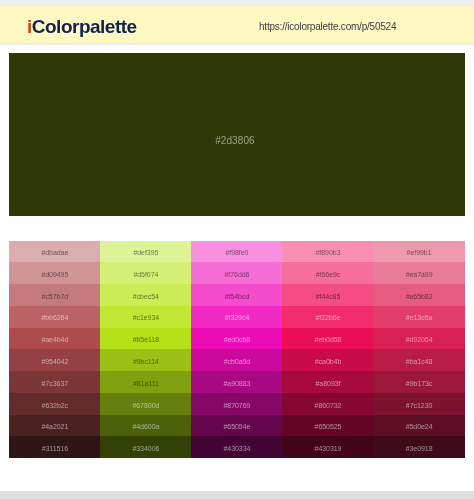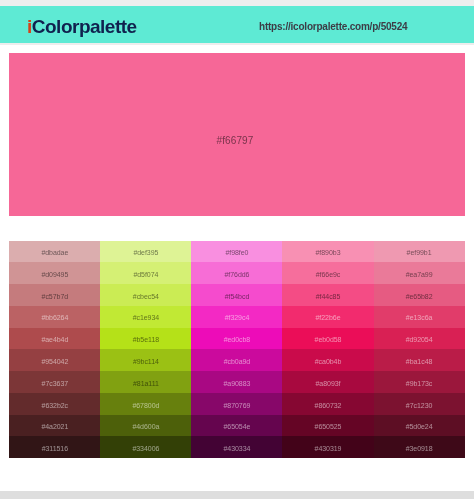--- a/index.html
+++ b/index.html
@@ -9,26 +9,26 @@
     background: #ffffff;
     font-family: "Liberation Sans", sans-serif;
     overflow: hidden;
   }
   .page { position: relative; width: 474px; height: 499px; background: #fff; }
 
   
   .topstrip { position:absolute; left:0; top:0; width:474px; height:6px; background:#eeeeee; }
 
   
-  .header { position:absolute; left:0; top:6px; width:474px; height:37px; background:#5eead4; }
+  .header { position:absolute; left:0; top:6px; width:474px; height:37px; background:#fef9c3; }
   .headerline { position:absolute; left:0; top:43px; width:474px; height:2px; background:#ededed; }
   .logo { position:absolute; left:27px; top:10.7px; font-size:19px; line-height:19px; font-weight:bold;
           letter-spacing:-0.5px; color:#10214e; font-family:"Liberation Sans", sans-serif; }
   .logo .i { color:#d4421a; }
-  .url { position:absolute; left:259px; top:16.2px; font-size:10px; line-height:10px; letter-spacing:-0.22px; color:#3d3d46;font-weight:bold; }
+  .url { position:absolute; left:259px; top:16.2px; font-size:10px; line-height:10px; letter-spacing:-0.22px; color:#3d3d46; }
 
   
   .mainrow { position:absolute; left:9.3px; top:53px; width:455.3px; height:163px; display:flex;
              box-shadow: inset 0 0 0 0.6px rgba(0,0,0,0.28); }
   .mainrow .sw { flex:1 1 0; position:relative; }
   .mainrow .sw span { position:absolute; left:-4px; right:0; top:82.4px; line-height:11px;
                       text-align:center; font-size:10px; letter-spacing:0.1px; }
 
   
   .grid { position:absolute; left:9.3px; top:240.6px; width:455.3px; height:217.7px; display:flex;
@@ -48,22 +48,22 @@
   <div class="topstrip" style="background: rgb(238, 238, 238);"></div>
 
   <div class="header">
     <div class="logo"><span class="i" style="color: rgb(212, 66, 26);">i</span><span style="color: rgb(16, 33, 78);">Colorpalette</span></div>
     <div class="url">https://icolorpalette.com/p/50524</div>
   </div>
 
   <div class="headerline" style="background: rgb(237, 237, 237);"></div>
 
   <div class="mainrow">
-    <div class="sw" style="background: rgb(246, 103, 151);">
-        <span style="color: rgba(0, 0, 0, 0.52);">#f66797</span>
+    <div class="sw" style="background: rgb(45, 56, 6);">
+        <span style="color: rgba(255, 255, 255, 0.52);">#2d3806</span>
       </div>
   </div>
   <div class="grid">
     <div class="col">
       <div class="cell" style="background: rgb(219, 173, 174);">
           <span style="color: rgba(0, 0, 0, 0.52);">#dbadae</span>
         </div>
       <div class="cell" style="background: rgb(208, 148, 149);">
           <span style="color: rgba(0, 0, 0, 0.52);">#d09495</span>
         </div>

